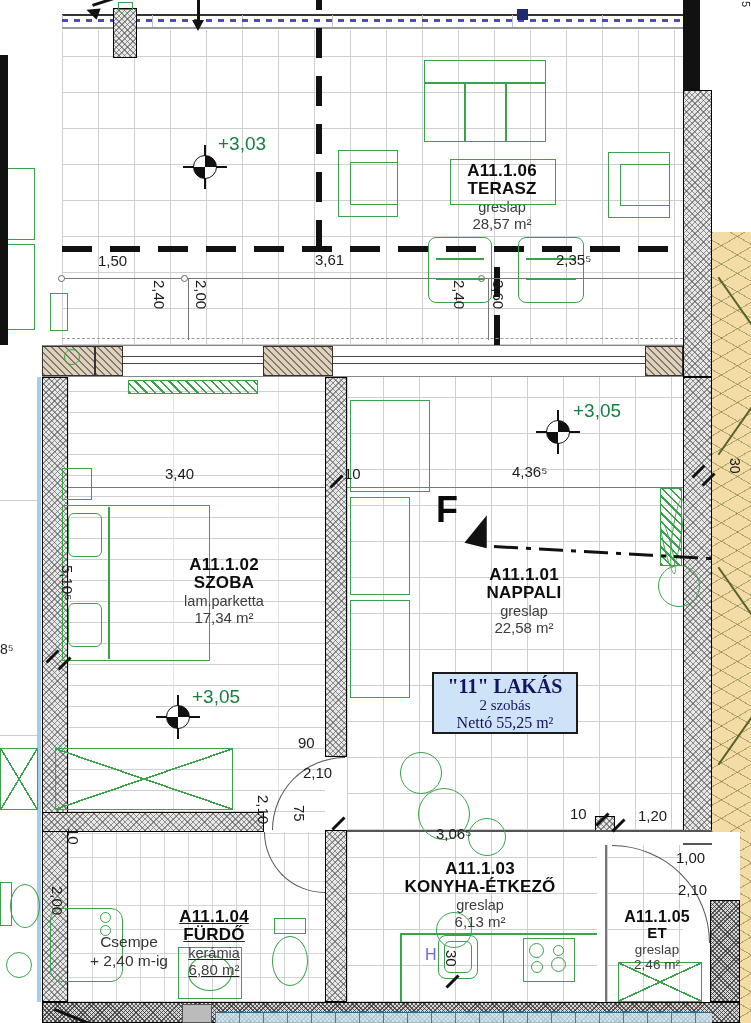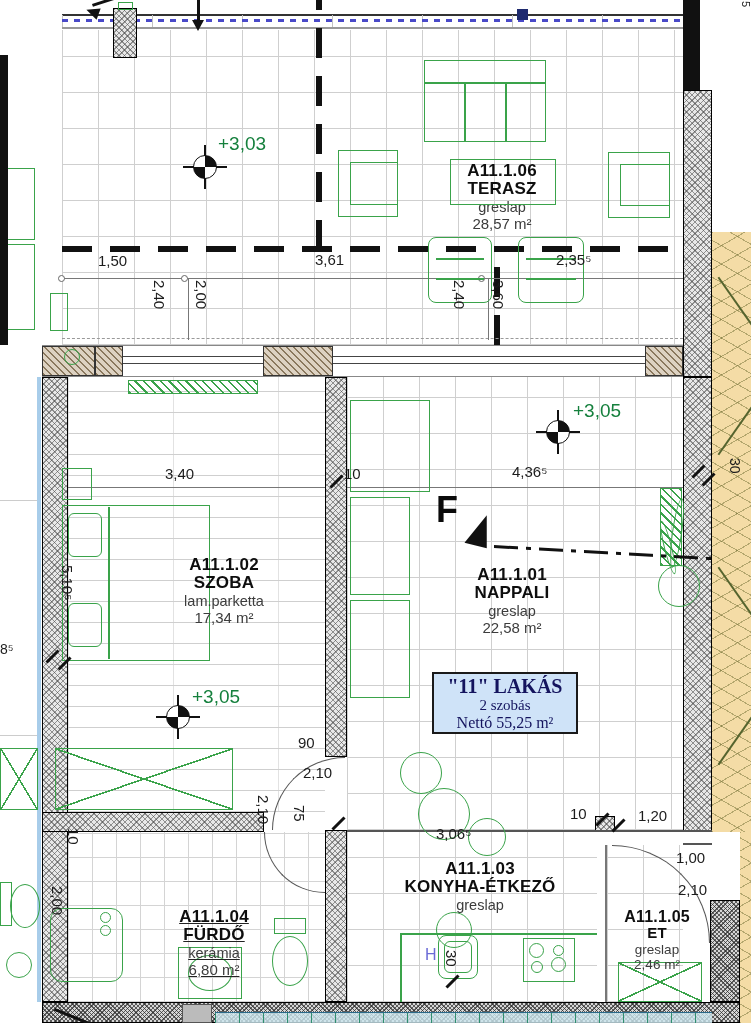--- a/index.html
+++ b/index.html
@@ -225,44 +225,49 @@
     <div class="rl-name">TERASZ</div>
     <div class="rl-fin">greslap</div>
     <div class="rl-area">28,57 m²</div>
   </div>
   <div class="abs room-label" style="left:148px;top:556px;width:152px;">
     <div class="rl-code">A11.1.02</div>
     <div class="rl-name">SZOBA</div>
     <div class="rl-fin">lam.parketta</div>
     <div class="rl-area">17,34 m²</div>
   </div>
-  <div class="abs room-label" style="left:436px;top:566px;width:152px;">
+  <div class="abs room-label" style="left:448px;top:566px;width:152px;">
     <div class="rl-code">A11.1.01</div>
     <div class="rl-name">NAPPALI</div>
     <div class="rl-fin">greslap</div>
     <div class="rl-area">22,58 m²</div>
   </div>
   <div class="abs room-label" style="left:138px;top:908px;width:152px;text-decoration:underline;">
     <div class="rl-code">A11.1.04</div>
     <div class="rl-name">FÜRDŐ</div>
     <div class="rl-fin">kerámia</div>
     <div class="rl-area">6,80 m²</div>
   </div>
   <div class="abs room-label" style="left:368px;top:860px;width:224px;">
     <div class="rl-code">A11.1.03</div>
     <div class="rl-name">KONYHA-ÉTKEZŐ</div>
     <div class="rl-fin">greslap</div>
+    <div class="rl-area">6,13 m²</div>
   </div>
   <div class="abs room-label" style="left:607px;top:908px;width:100px;">
     <div class="rl-code" style="font-size:16px;">A11.1.05</div>
     <div class="rl-name" style="font-size:15px;text-align:center;">ET</div>
     <div class="rl-fin" style="font-size:13.5px;">greslap</div>
     <div class="rl-area" style="font-size:13.5px;">2,46 m²</div>
   </div>
 
+  <div class="abs" style="left:70px;top:932px;width:118px;text-align:center;font-size:15.5px;color:#333;line-height:1.25;">
+    <div>Csempe</div>
+    <div>+ 2,40 m-ig</div>
+  </div>
 
   <div class="abs tag-box" style="left:432px;top:672px;width:146px;height:62px;">
     <div class="tag-title">"11" LAKÁS</div>
     <div class="tag-sub">2 szobás</div>
     <div class="tag-net">Nettó 55,25 m²</div>
   </div>
 
   <div class="abs tick" style="left:328px;top:480px;"></div>
   <div class="abs tick" style="left:690px;top:470px;"></div>
   <div class="abs tick" style="left:700px;top:478px;"></div>

